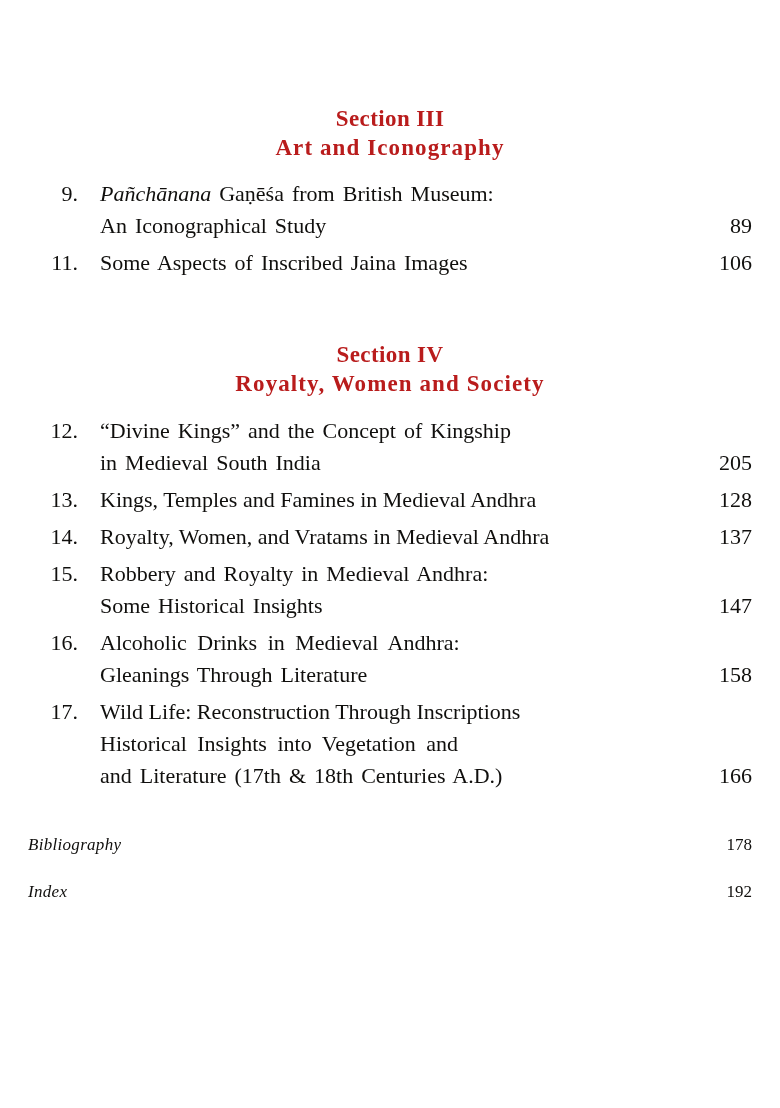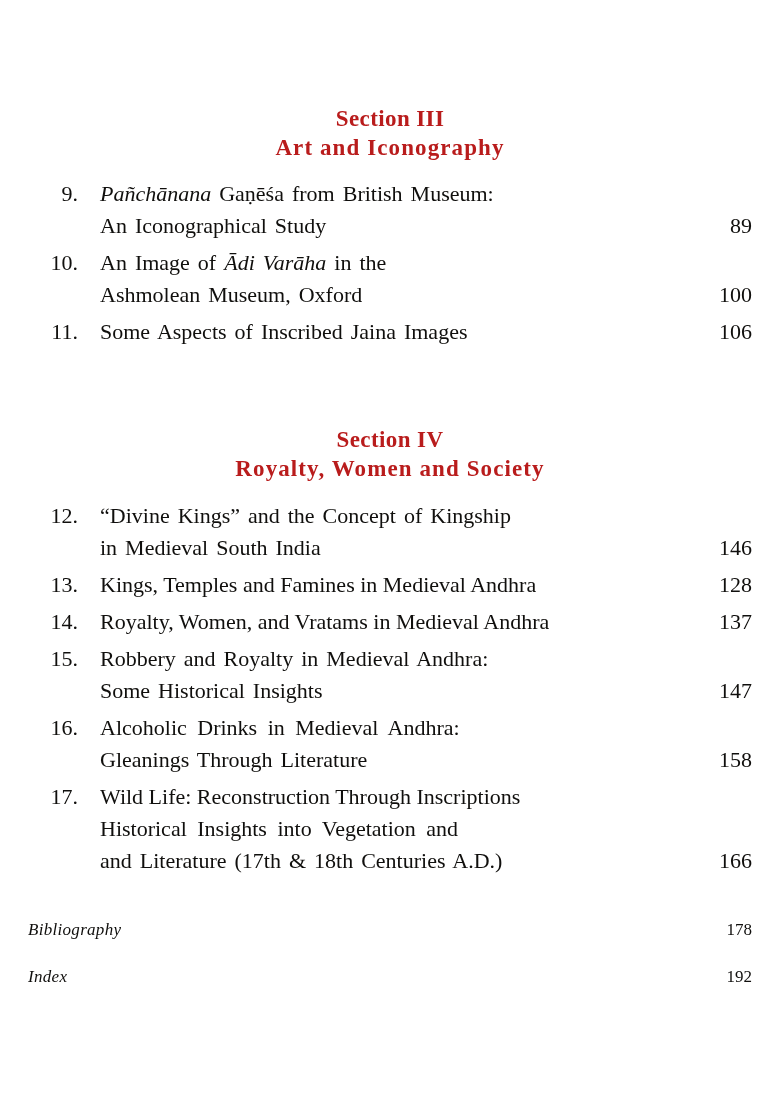--- a/index.html
+++ b/index.html
@@ -38,21 +38,21 @@
     font-weight: bold;
     font-size: 23px;
     line-height: 29px;
     letter-spacing: 0.4px;
     color: #b91c1c;
   }
   .section-head .line2 {
     letter-spacing: 1.1px;
   }
   #section-3-head { margin: 0 0 16px 0; }
-  #section-4-head { margin: 16px 0 17px 0; }
+  #section-4-head { margin: 0 0 17px 0; }
 
   .spacer-before-section4 { height: 56px; }
 
   
   .toc-list {
     margin: 0;
     padding: 0;
     list-style: none;
   }
   .toc-entry {
@@ -140,33 +140,20 @@
             <span class="txt wide"><em class="it">Pañchānana</em> Gaṇēśa from British Museum:</span>
             <span class="pg"></span>
           </div>
           <div class="toc-line">
             <span class="txt wide">An Iconographical Study</span>
             <span class="pg">89</span>
           </div>
         </div>
       </li>
 
-      <li class="toc-entry">
-        <div class="toc-num">10.</div>
-        <div class="toc-body">
-          <div class="toc-line no-page">
-            <span class="txt wide">An Image of <em class="it">Ādi Varāha</em> in the</span>
-            <span class="pg"></span>
-          </div>
-          <div class="toc-line">
-            <span class="txt wide">Ashmolean Museum, Oxford</span>
-            <span class="pg">100</span>
-          </div>
-        </div>
-      </li>
 
       <li class="toc-entry">
         <div class="toc-num">11.</div>
         <div class="toc-body">
           <div class="toc-line">
             <span class="txt wide">Some Aspects of Inscribed Jaina Images</span>
             <span class="pg">106</span>
           </div>
         </div>
       </li>
@@ -184,21 +171,21 @@
 
       <li class="toc-entry">
         <div class="toc-num">12.</div>
         <div class="toc-body">
           <div class="toc-line no-page">
             <span class="txt wide">“Divine Kings” and the Concept of Kingship</span>
             <span class="pg"></span>
           </div>
           <div class="toc-line">
             <span class="txt wide">in Medieval South India</span>
-            <span class="pg">146</span>
+            <span class="pg">205</span>
           </div>
         </div>
       </li>
 
       <li class="toc-entry">
         <div class="toc-num">13.</div>
         <div class="toc-body">
           <div class="toc-line">
             <span class="txt">Kings, Temples and Famines in Medieval Andhra</span>
             <span class="pg">128</span>

